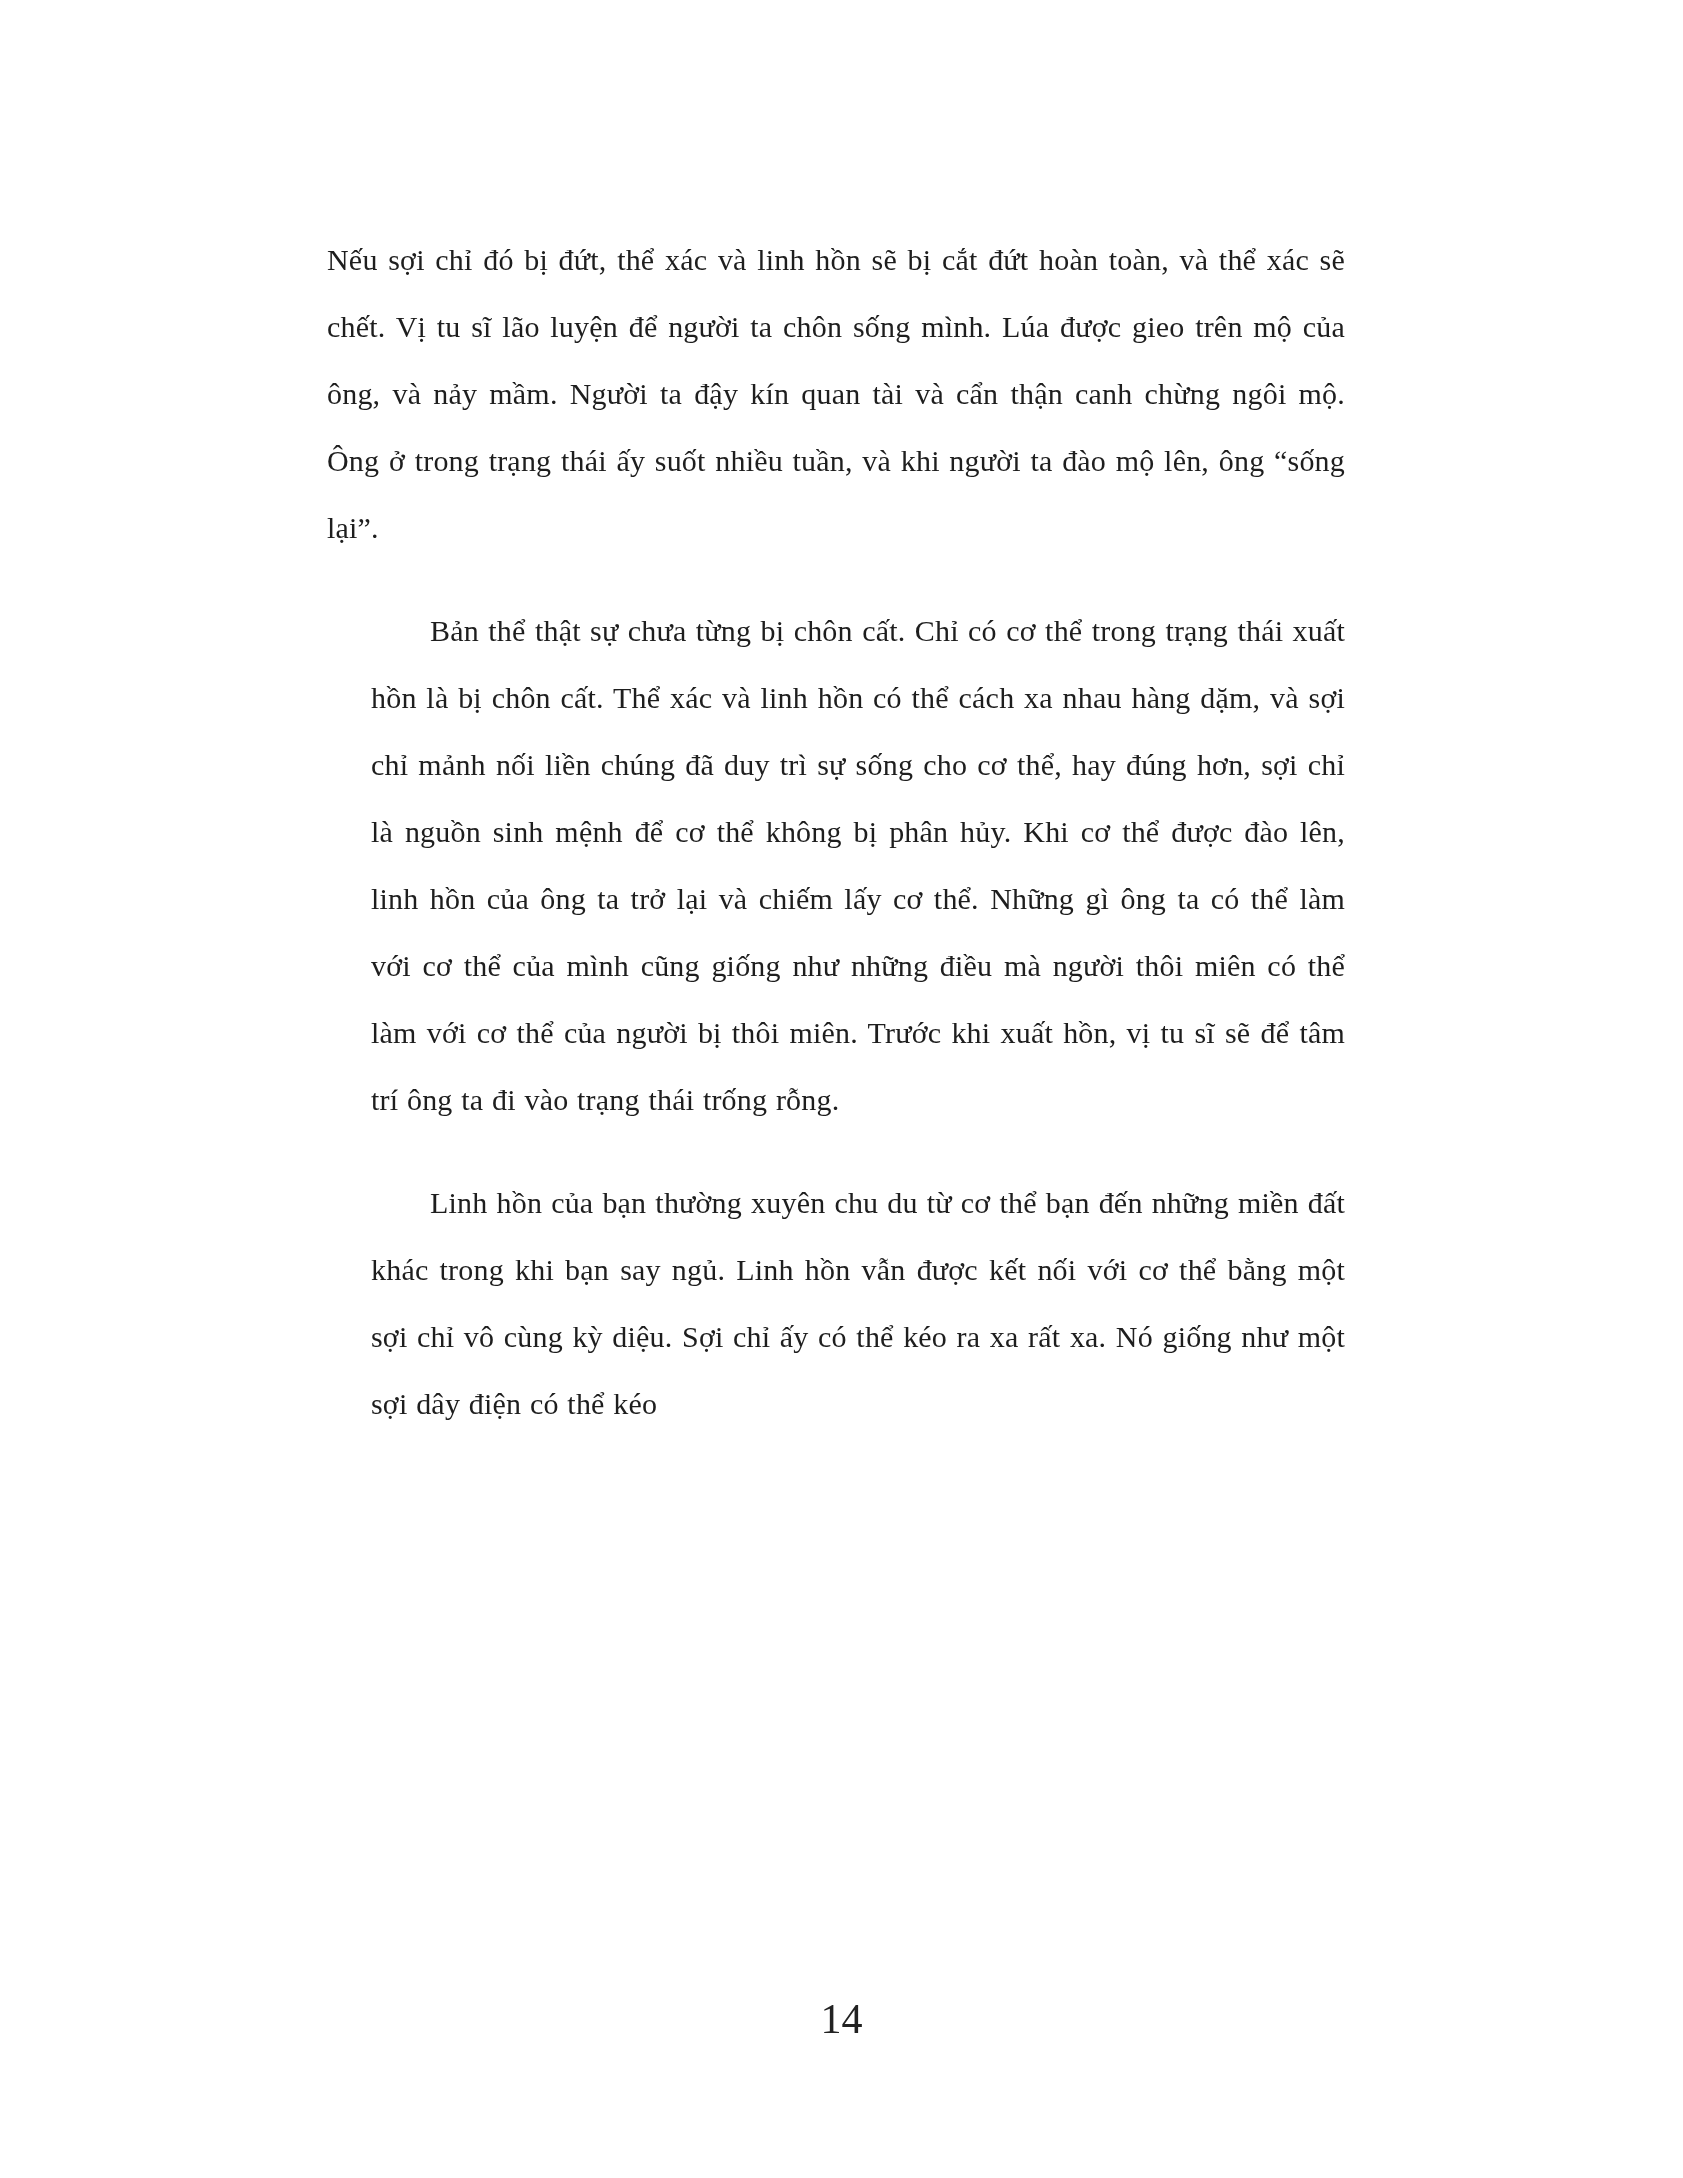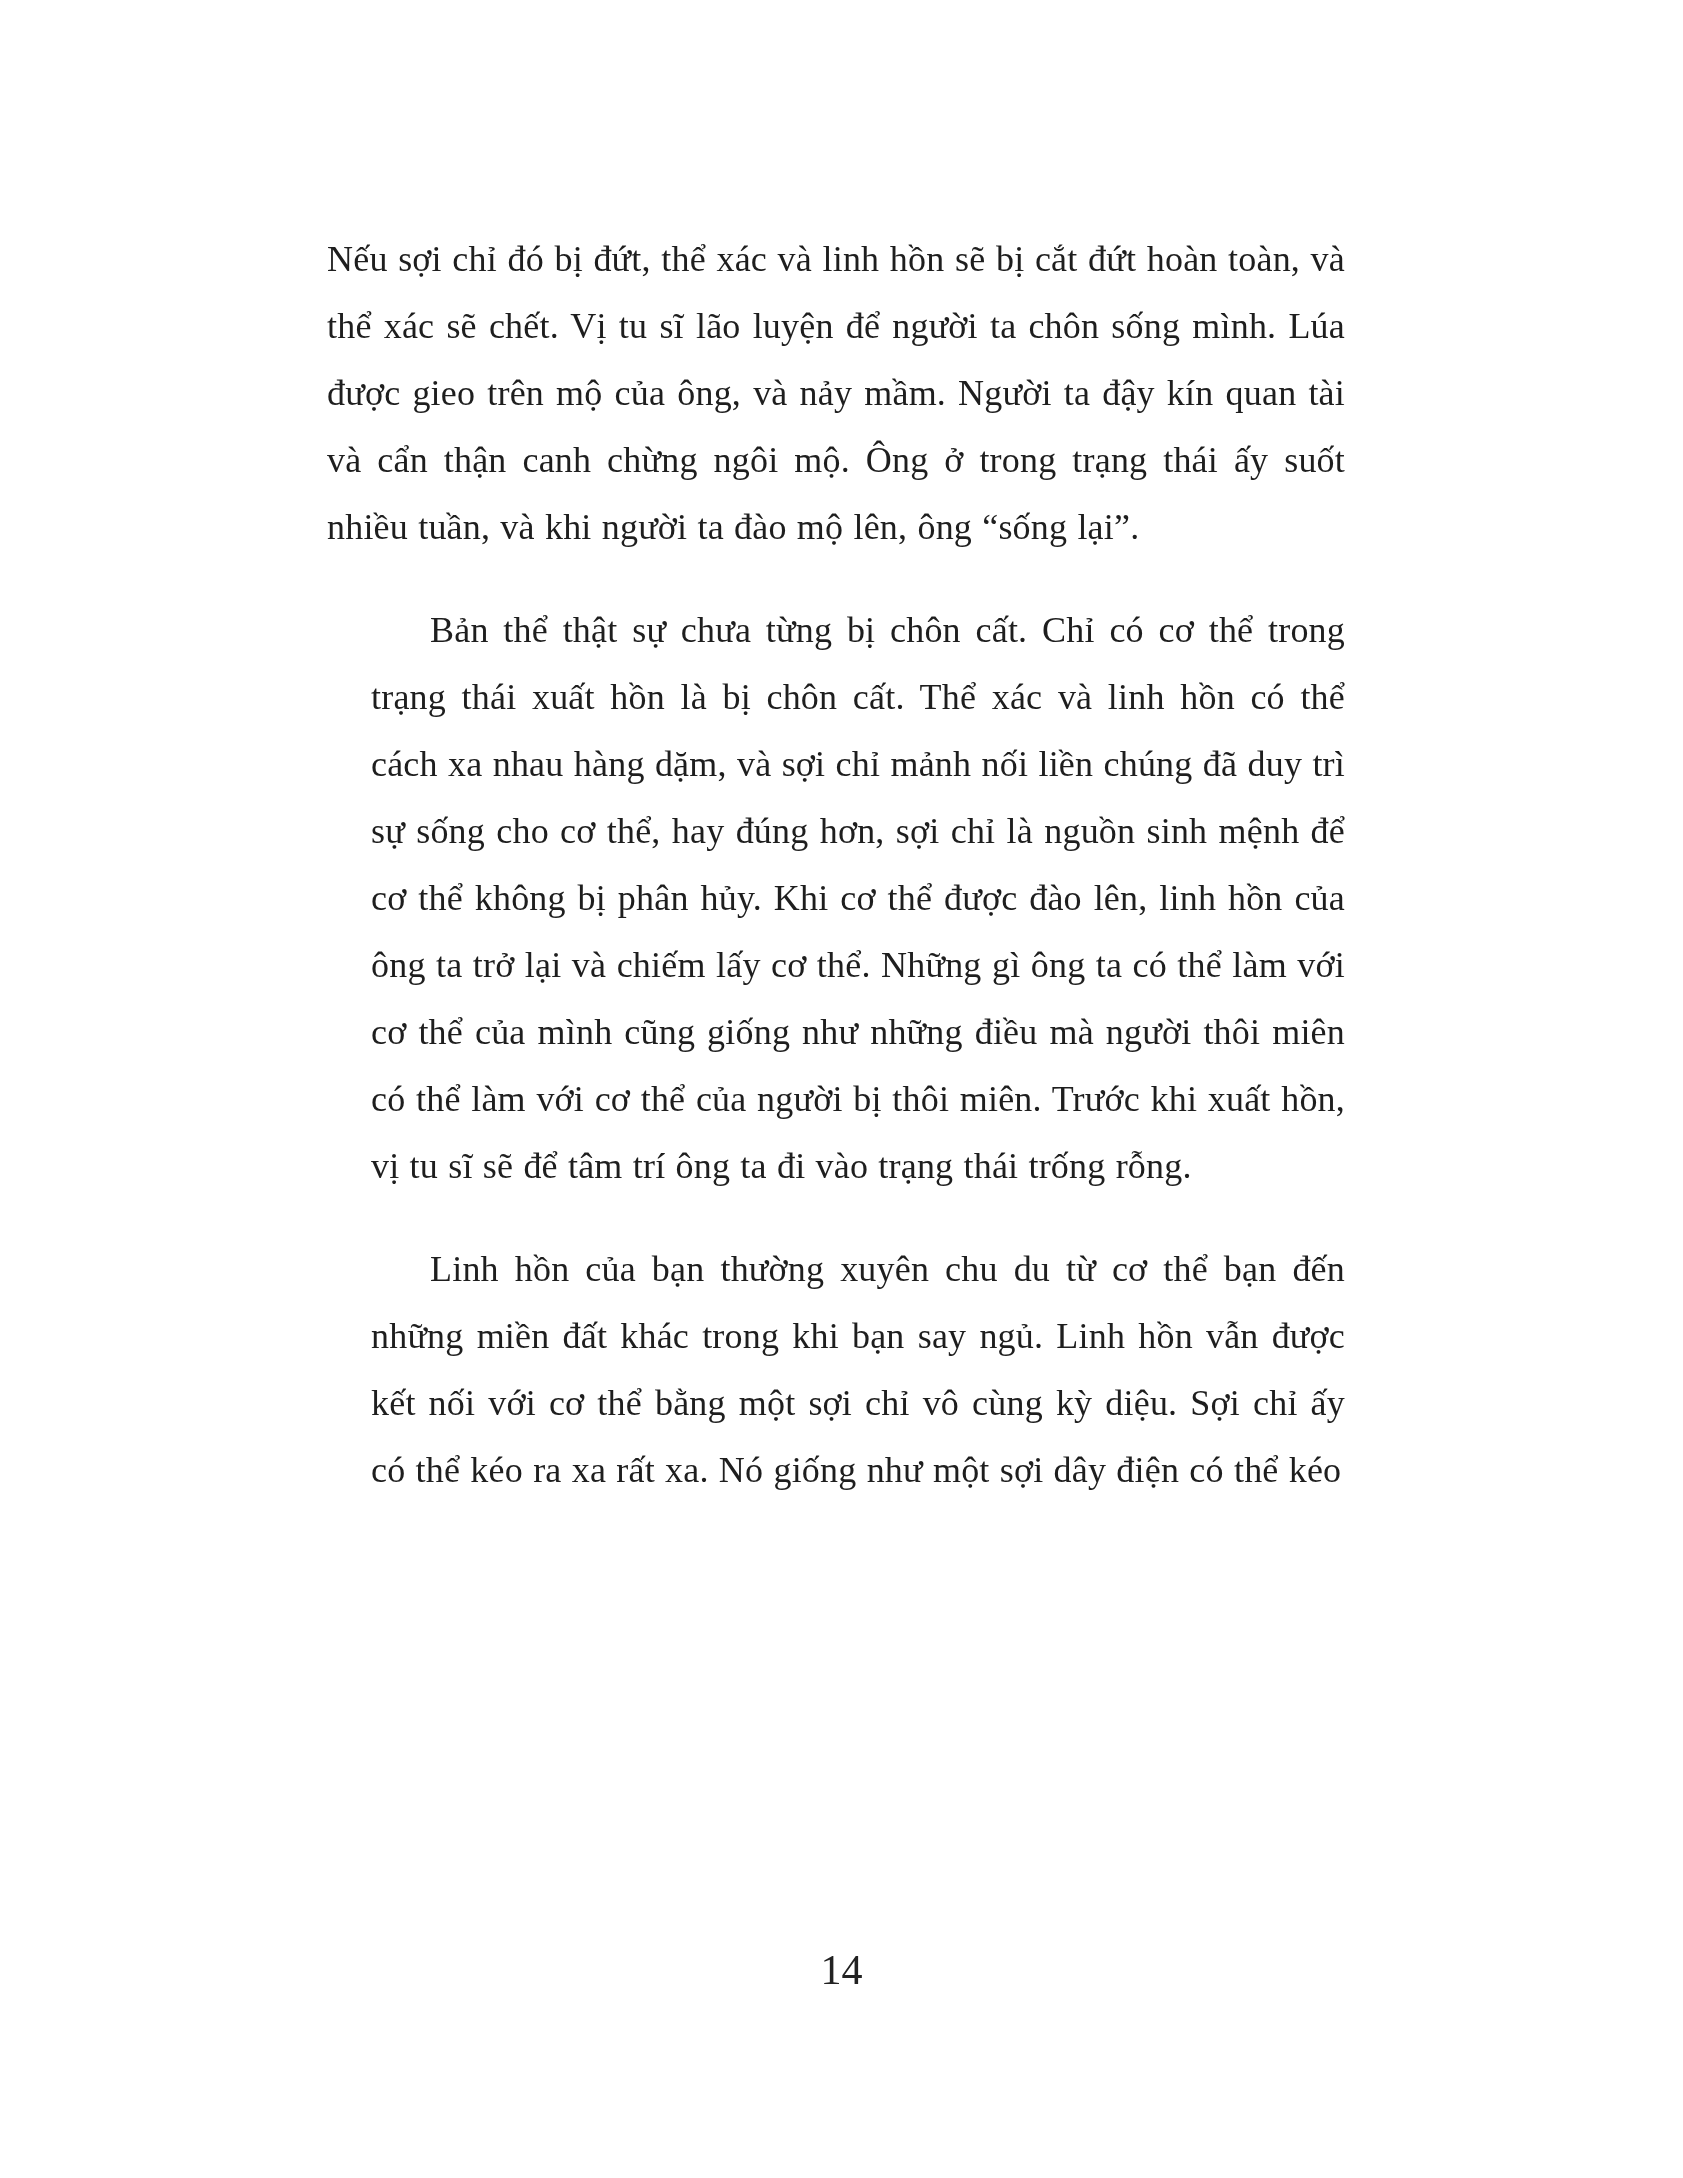--- a/index.html
+++ b/index.html
@@ -23,39 +23,39 @@
     background: #ffffff;
   }
   .text-block {
     position: absolute;
     top: 226px;
     left: 327px;
     width: 1018px;
   }
   .para {
     margin: 0;
-    font-size: 36px;
+    font-size: 30px;
     line-height: 67px;
     text-align: justify;
     text-justify: inter-word;
     letter-spacing: 0.2px;
     word-spacing: 1px;
   }
   .para + .para {
     margin-top: 36px;
     margin-left: 44px;
   }
   .para.indent {
     text-indent: 59px;
   }
   .page-number {
     position: absolute;
     left: 0;
     width: 1683px;
-    top: 1949px;
+    top: 1998px;
     text-align: center;
     font-size: 42px;
     line-height: 1;
     color: #222222;
     font-family: "Liberation Serif", "DejaVu Serif", serif;
   }
 </style>
 </head>
 <body>
 

